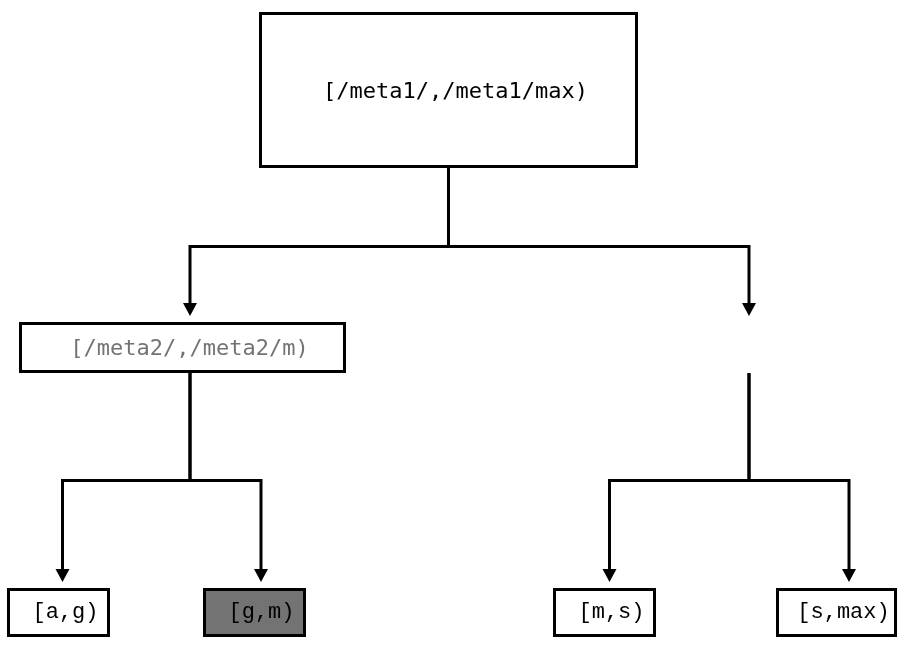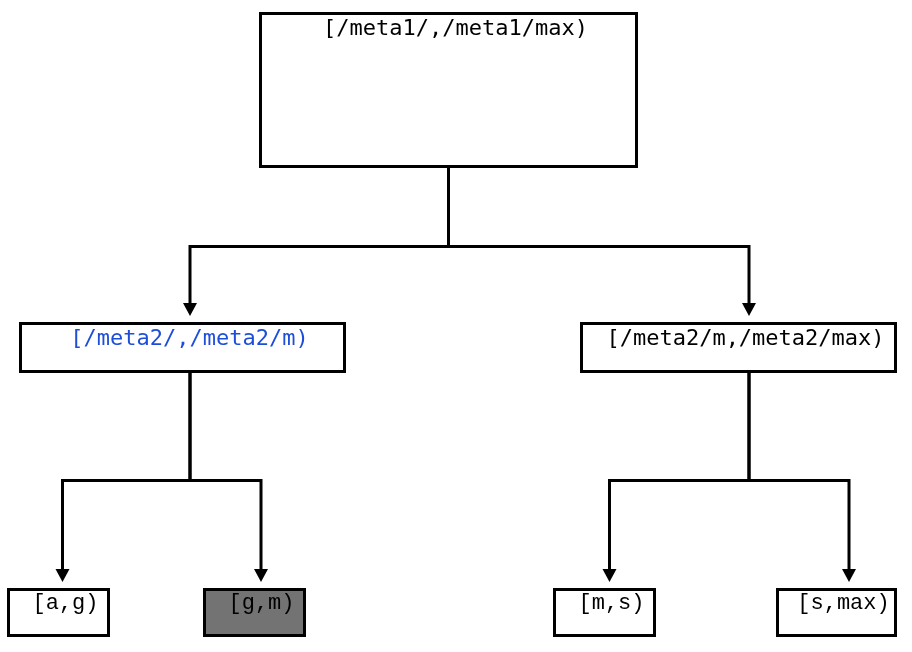--- a/index.html
+++ b/index.html
@@ -26,20 +26,21 @@
     width: 912px;
     height: 652px;
     pointer-events: none;
   }
   .tree-node {
     position: absolute;
     box-sizing: border-box;
     border: 3px solid #000000;
     background: #ffffff;
     display: flex;
+    align-items: center;
     justify-content: center;
     text-align: center;
     padding-left: 14px;
   }
   .node-label {
     font-family: "DejaVu Sans Mono", "Liberation Mono", monospace;
     color: #000000;
     white-space: pre;
     letter-spacing: 0px;
   }
@@ -80,26 +81,23 @@
       <path d="M 749 373 L 749 480.5 L 849 480.5 L 849 569" fill="none" stroke="#000000" stroke-width="3"></path>
       <polygon points="842,569 856,569 849,582" fill="#000000"></polygon>
     </g>
   </svg>
 
   <div class="tree-node level-root" style="left: 259px; top: 12px; width: 379px; height: 156px; border-color: rgb(0, 0, 0); border-width: 3px; background: rgb(255, 255, 255);">
     <span class="node-label" style="color: rgb(0, 0, 0);">[/meta1/,/meta1/max)</span>
   </div>
 
   <div class="tree-node level-mid" style="left: 19px; top: 322px; width: 327px; height: 51px; border-color: rgb(0, 0, 0); border-width: 3px; background: rgb(255, 255, 255);">
-    <span class="node-label" style="color: #1d4ed8;">[/meta2/,/meta2/m)</span>
+    <span class="node-label" style="color: #737373;">[/meta2/,/meta2/m)</span>
   </div>
 
-  <div class="tree-node level-mid" style="left: 580px; top: 322px; width: 317px; height: 51px; border-color: rgb(0, 0, 0); border-width: 3px; background: rgb(255, 255, 255);">
-    <span class="node-label" style="color: rgb(0, 0, 0);">[/meta2/m,/meta2/max)</span>
-  </div>
 
   <div class="tree-node level-leaf" style="left: 7px; top: 588px; width: 103px; height: 49px; border-color: rgb(0, 0, 0); border-width: 3px; background: rgb(255, 255, 255);">
     <span class="node-label" style="color: rgb(0, 0, 0);">[a,g)</span>
   </div>
 
   <div class="tree-node level-leaf" style="left: 203px; top: 588px; width: 103px; height: 49px; border-color: rgb(0, 0, 0); border-width: 3px; background: #737373;">
     <span class="node-label" style="color: rgb(0, 0, 0);">[g,m)</span>
   </div>
 
   <div class="tree-node level-leaf" style="left: 553px; top: 588px; width: 103px; height: 49px; border-color: rgb(0, 0, 0); border-width: 3px; background: rgb(255, 255, 255);">

